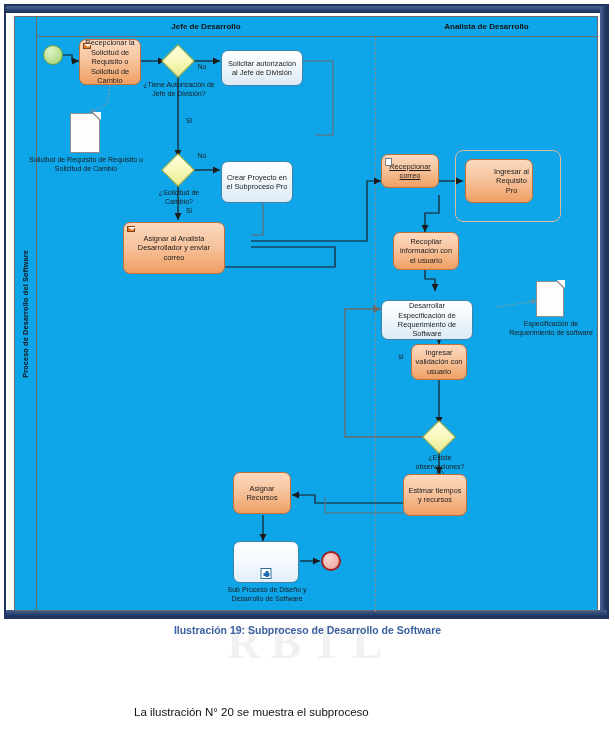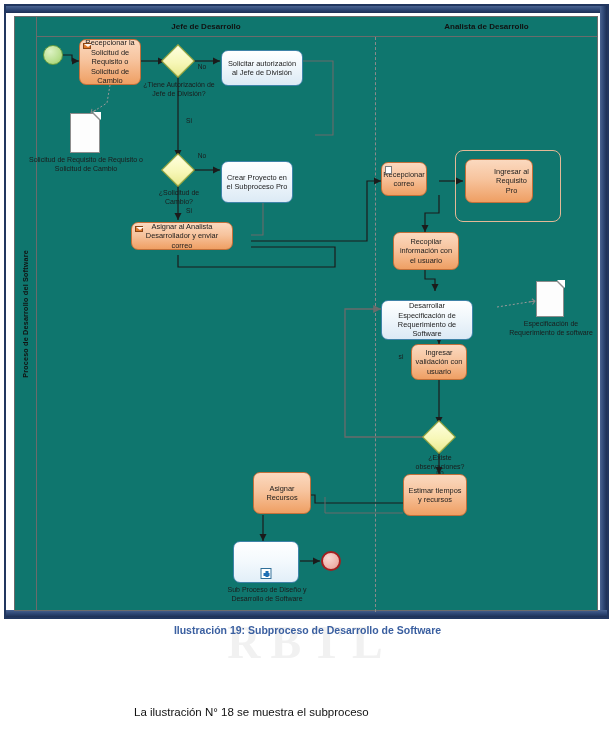--- a/index.html
+++ b/index.html
@@ -19,21 +19,21 @@
     background:linear-gradient(180deg,#4a6391 0%,#2c4573 55%,#1d2f54 100%);
   }
   .frame-right-bar{
     position:absolute;right:0;top:0;width:7px;height:100%;
     background:linear-gradient(90deg,#4a6391 0%,#2c4573 55%,#1d2f54 100%);
   }
 
   
   .pool{
     position:absolute;left:8px;top:10px;width:584px;height:595px;
-    border:1px solid #6b6b6b;box-sizing:border-box;background:#0f766e;
+    border:1px solid #6b6b6b;box-sizing:border-box;background:#0ea5e9;
   }
   .pool-title{
     position:absolute;left:0;top:0;width:22px;height:100%;
     border-right:1px solid #6b6b6b;box-sizing:border-box;
     display:flex;align-items:center;justify-content:center;
   }
   .pool-title span{
     writing-mode:vertical-rl;transform:rotate(180deg);
     font-size:7.2px;font-weight:bold;color:#111;letter-spacing:.2px;white-space:nowrap;
   }
@@ -247,49 +247,49 @@
 
     <div class="gateway" style="left:151px;top:141px;" data-name="gateway-solicitud-cambio"></div>
     <div class="lbl" style="left:130px;top:171px;width:68px;" data-name="gateway-solicitud-cambio-label">¿Solicitud de Cambio?</div>
     <div class="lbl-sm" style="left:176px;top:135px;width:22px;" data-name="flow-label-no-cambio">No</div>
     <div class="lbl-sm" style="left:164px;top:190px;width:20px;" data-name="flow-label-si-cambio">Si</div>
 
     <div class="task blue" style="left:206px;top:135px;width:72px;height:42px;" data-name="task-crear-proyecto">
       <span data-name="task-crear-proyecto-label">Crear Proyecto en el Subproceso Pro</span>
     </div>
 
-    <div class="task orange" style="left:116px;top:205px;width:102px;height:28px;" data-name="task-asignar-analista">
+    <div class="task orange" style="left:108px;top:205px;width:102px;height:52px;" data-name="task-asignar-analista">
       <span class="tmsg" data-name="message-icon"></span>
       <span data-name="task-asignar-analista-label">Asignar al Analista Desarrollador y enviar correo</span>
     </div>
 
     <div class="docshape" style="left:55px;top:96px;width:30px;height:40px;" data-name="document-solicitud-requisito">
       <div class="body"></div>
         <div class="fold"></div>
     </div>
     <div class="lbl" style="left:12px;top:138px;width:118px;" data-name="document-solicitud-requisito-label">Solicitud de Requisito de Requisito o Solicitud de Cambio</div>
 
     <div class="task orange" style="left:246px;top:452px;width:60px;height:34px;" data-name="task-asignar-recursos">
       <span data-name="task-asignar-recursos-label">Asignar Recursos</span>
     </div>
 
     <style>
-      [data-name="task-asignar-recursos"]{left:218px !important;top:455px !important;width:58px !important;height:42px !important;margin-left:20px;}
+      [data-name="task-asignar-recursos"]{left:218px !important;top:455px !important;width:58px !important;height:42px !important;}
     </style>
 
     <div class="subprocess" style="left:218px;top:524px;width:66px;height:42px;" data-name="subprocess-diseno-desarrollo">
       <span class="plus" data-name="plus-icon"></span>
     </div>
     <div class="lbl" style="left:200px;top:568px;width:104px;" data-name="subprocess-diseno-desarrollo-label">Sub Proceso de Diseño y Desarrollo de Software</div>
 
     <div class="event-end" style="left:306px;top:534px;" data-name="end-event"></div>
 
     <div class="group-box" style="left:440px;top:133px;width:106px;height:72px;" data-name="activity-group-box"></div>
 
-    <div class="task orange" style="left:366px;top:145px;width:46px;height:34px;" data-name="task-recepcionar-correo">
+    <div class="task orange" style="left:366px;top:137px;width:58px;height:34px;text-decoration:underline;" data-name="task-recepcionar-correo">
       <span class="tdoc" data-name="document-icon"></span>
       <span data-name="task-recepcionar-correo-label">Recepcionar correo</span>
     </div>
 
     <div class="task orange" style="left:450px;top:142px;width:68px;height:44px;padding-left:28px;" data-name="task-ingresar-requisito-pro">
       <span data-name="task-ingresar-requisito-pro-label">Ingresar al Requisito Pro</span>
     </div>
 
     <div class="task orange" style="left:378px;top:215px;width:66px;height:38px;" data-name="task-recopilar-informacion">
       <span data-name="task-recopilar-informacion-label">Recopilar información con el usuario</span>
@@ -323,14 +323,14 @@
 
 <div class="watermark" data-name="watermark">
   <span data-name="watermark-text">RBTL</span>
 </div>
 
 <div class="caption" data-name="figure-caption">
   <div data-name="figure-caption-line1">Ilustración 19: Subproceso de Desarrollo de Software</div>
 </div>
 
 <div class="bodytext" data-name="body-paragraph">
-  <span class="indent" data-name="paragraph-indent"></span><span data-name="body-paragraph-text">La ilustración N° 18 se muestra el subproceso</span>
+  <span class="indent" data-name="paragraph-indent"></span><span data-name="body-paragraph-text">La ilustración N° 20 se muestra el subproceso</span>
 </div>
 
 </body></html>

